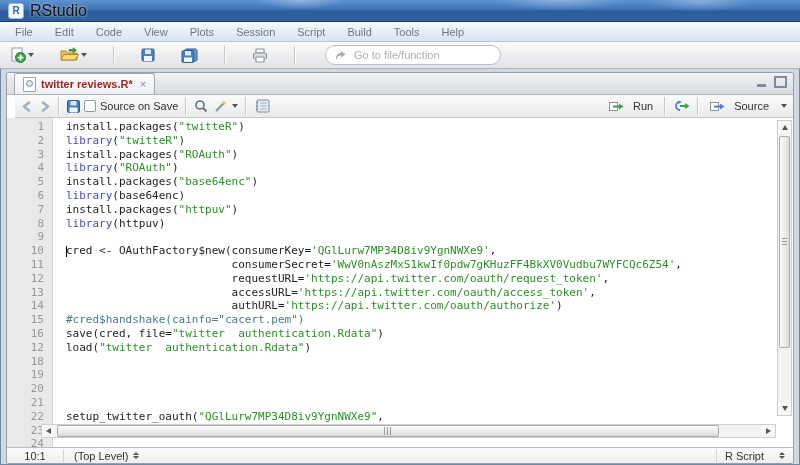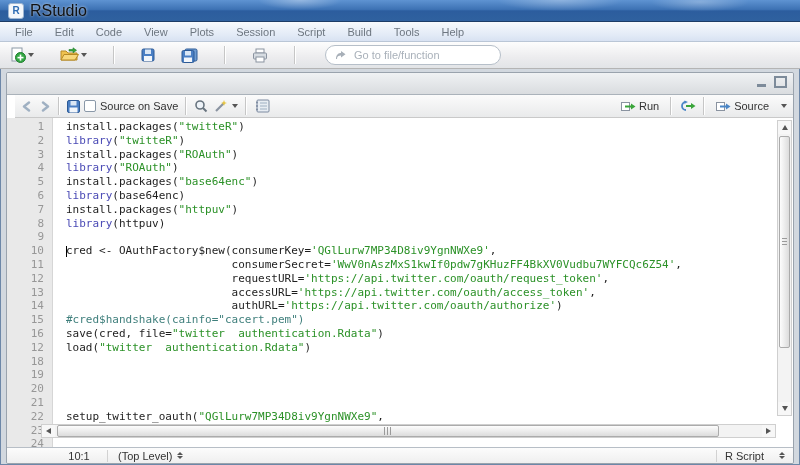--- a/index.html
+++ b/index.html
@@ -53,21 +53,21 @@
   .pane-winbtns{position:absolute;right:6px;top:3px;display:flex;gap:8px;align-items:center;}
   .btn-min{width:9px;height:3px;background:#7d8b9a;margin-top:6px;}
   .btn-max{width:9px;height:8px;border:2px solid #7d8b9a;}
 
   
   .ed-toolbar{height:22px;display:flex;align-items:center;padding:0 6px;gap:4px;
     background:linear-gradient(180deg,#fbfbfb,#e9eaeb);border-bottom:1px solid #c9c9c9;margin-left:8px;}
   .ed-toolbar .lbl{font-size:11px;color:#333;}
   .chk{width:10px;height:10px;background:#fff;border:1px solid #8a98a8;border-radius:2px;}
   .spacer{flex:1;}
-  .run-btn,.src-btn{display:flex;align-items:center;gap:3px;padding:1px 4px;border-radius:3px;}
+  .run-btn,.src-btn{display:flex;align-items:center;gap:9px;padding:1px 4px;border-radius:3px;}
 
   
   .editor{position:relative;height:329px;background:#fff;overflow:hidden;}
   .gutter{position:absolute;left:0;top:0;bottom:0;width:46px;background:#e9e9e9;
     border-right:1px solid #d6d6d6;padding-top:2px;box-sizing:border-box;}
   .ln{height:13.8px;line-height:13.8px;font-family:"DejaVu Sans Mono",monospace;font-size:11px;
     color:#979797;text-align:right;padding-right:8px;}
   .code{position:absolute;left:47px;right:17px;top:0;height:306px;overflow:hidden;
     padding:2px 0 0 12px;white-space:pre;}
   .code-line{height:13.8px;line-height:13.8px;font-family:"DejaVu Sans Mono",monospace;font-size:11px;
@@ -95,21 +95,21 @@
   .tri-right{width:0;height:0;border-top:3.5px solid transparent;border-bottom:3.5px solid transparent;border-left:5px solid #555;}
   .hthumb{position:relative;height:10px;flex:0 0 660px;margin:0 2px;border:1px solid #ababab;border-radius:2px;
     background:linear-gradient(180deg,#fdfdfd,#dcdcdc);}
   .hthumb::after{content:"";position:absolute;top:1px;bottom:1px;left:50%;margin-left:-4px;width:8px;
     background:repeating-linear-gradient(90deg,#9a9a9a 0 1px,transparent 1px 3px);}
   .hspacer{flex:1;}
 
   
   .statusbar{height:15px;display:flex;align-items:center;background:linear-gradient(180deg,#fcfcfc,#efefef);
     border-top:1px solid #b7bec6;font-size:11px;color:#333;border-radius:0 0 2px 2px;}
-  .pos-cell{width:56px;text-align:center;border-right:1px solid #d2d2d2;margin-left:44px;}
+  .pos-cell{width:56px;text-align:center;border-right:1px solid #d2d2d2;}
   .scope-cell{display:flex;align-items:center;gap:5px;padding:0 10px;}
   .type-cell{margin-left:auto;display:flex;align-items:center;gap:15px;padding:0 8px;border-left:1px solid #d2d2d2;}
   .spinner{display:flex;flex-direction:column;gap:1px;align-items:center;}
   .spinner i{display:block;width:0;height:0;border-left:3px solid transparent;border-right:3px solid transparent;}
   .spinner .u{border-bottom:3px solid #555;}
   .spinner .d{border-top:3px solid #555;}
 
   svg{display:block;}
 </style>
 </head>
@@ -195,20 +195,25 @@
           </svg>
       </span>
       <input placeholder="Go to file/function" style="">
     </span>
   </div>
 
   <div class="pane-bg">
     <div class="pane">
 
       <div class="tabstrip">
+        <div class="tab">
+          <span class="file-icon"></span>
+          <span class="tab-title">twitter reviews.R*</span>
+          <span class="tab-close">×</span>
+        </div>
         <div class="pane-winbtns">
           <span class="btn-min"></span>
           <span class="btn-max"></span>
         </div>
       </div>
 
       <div class="ed-toolbar">
         <span>
           <svg width="13" height="11">
               <path d="M8 1.5 L3 5.5 L8 9.5" fill="none" stroke="#9fb0c2" stroke-width="2.4" stroke-linecap="round" stroke-linejoin="round"></path>

